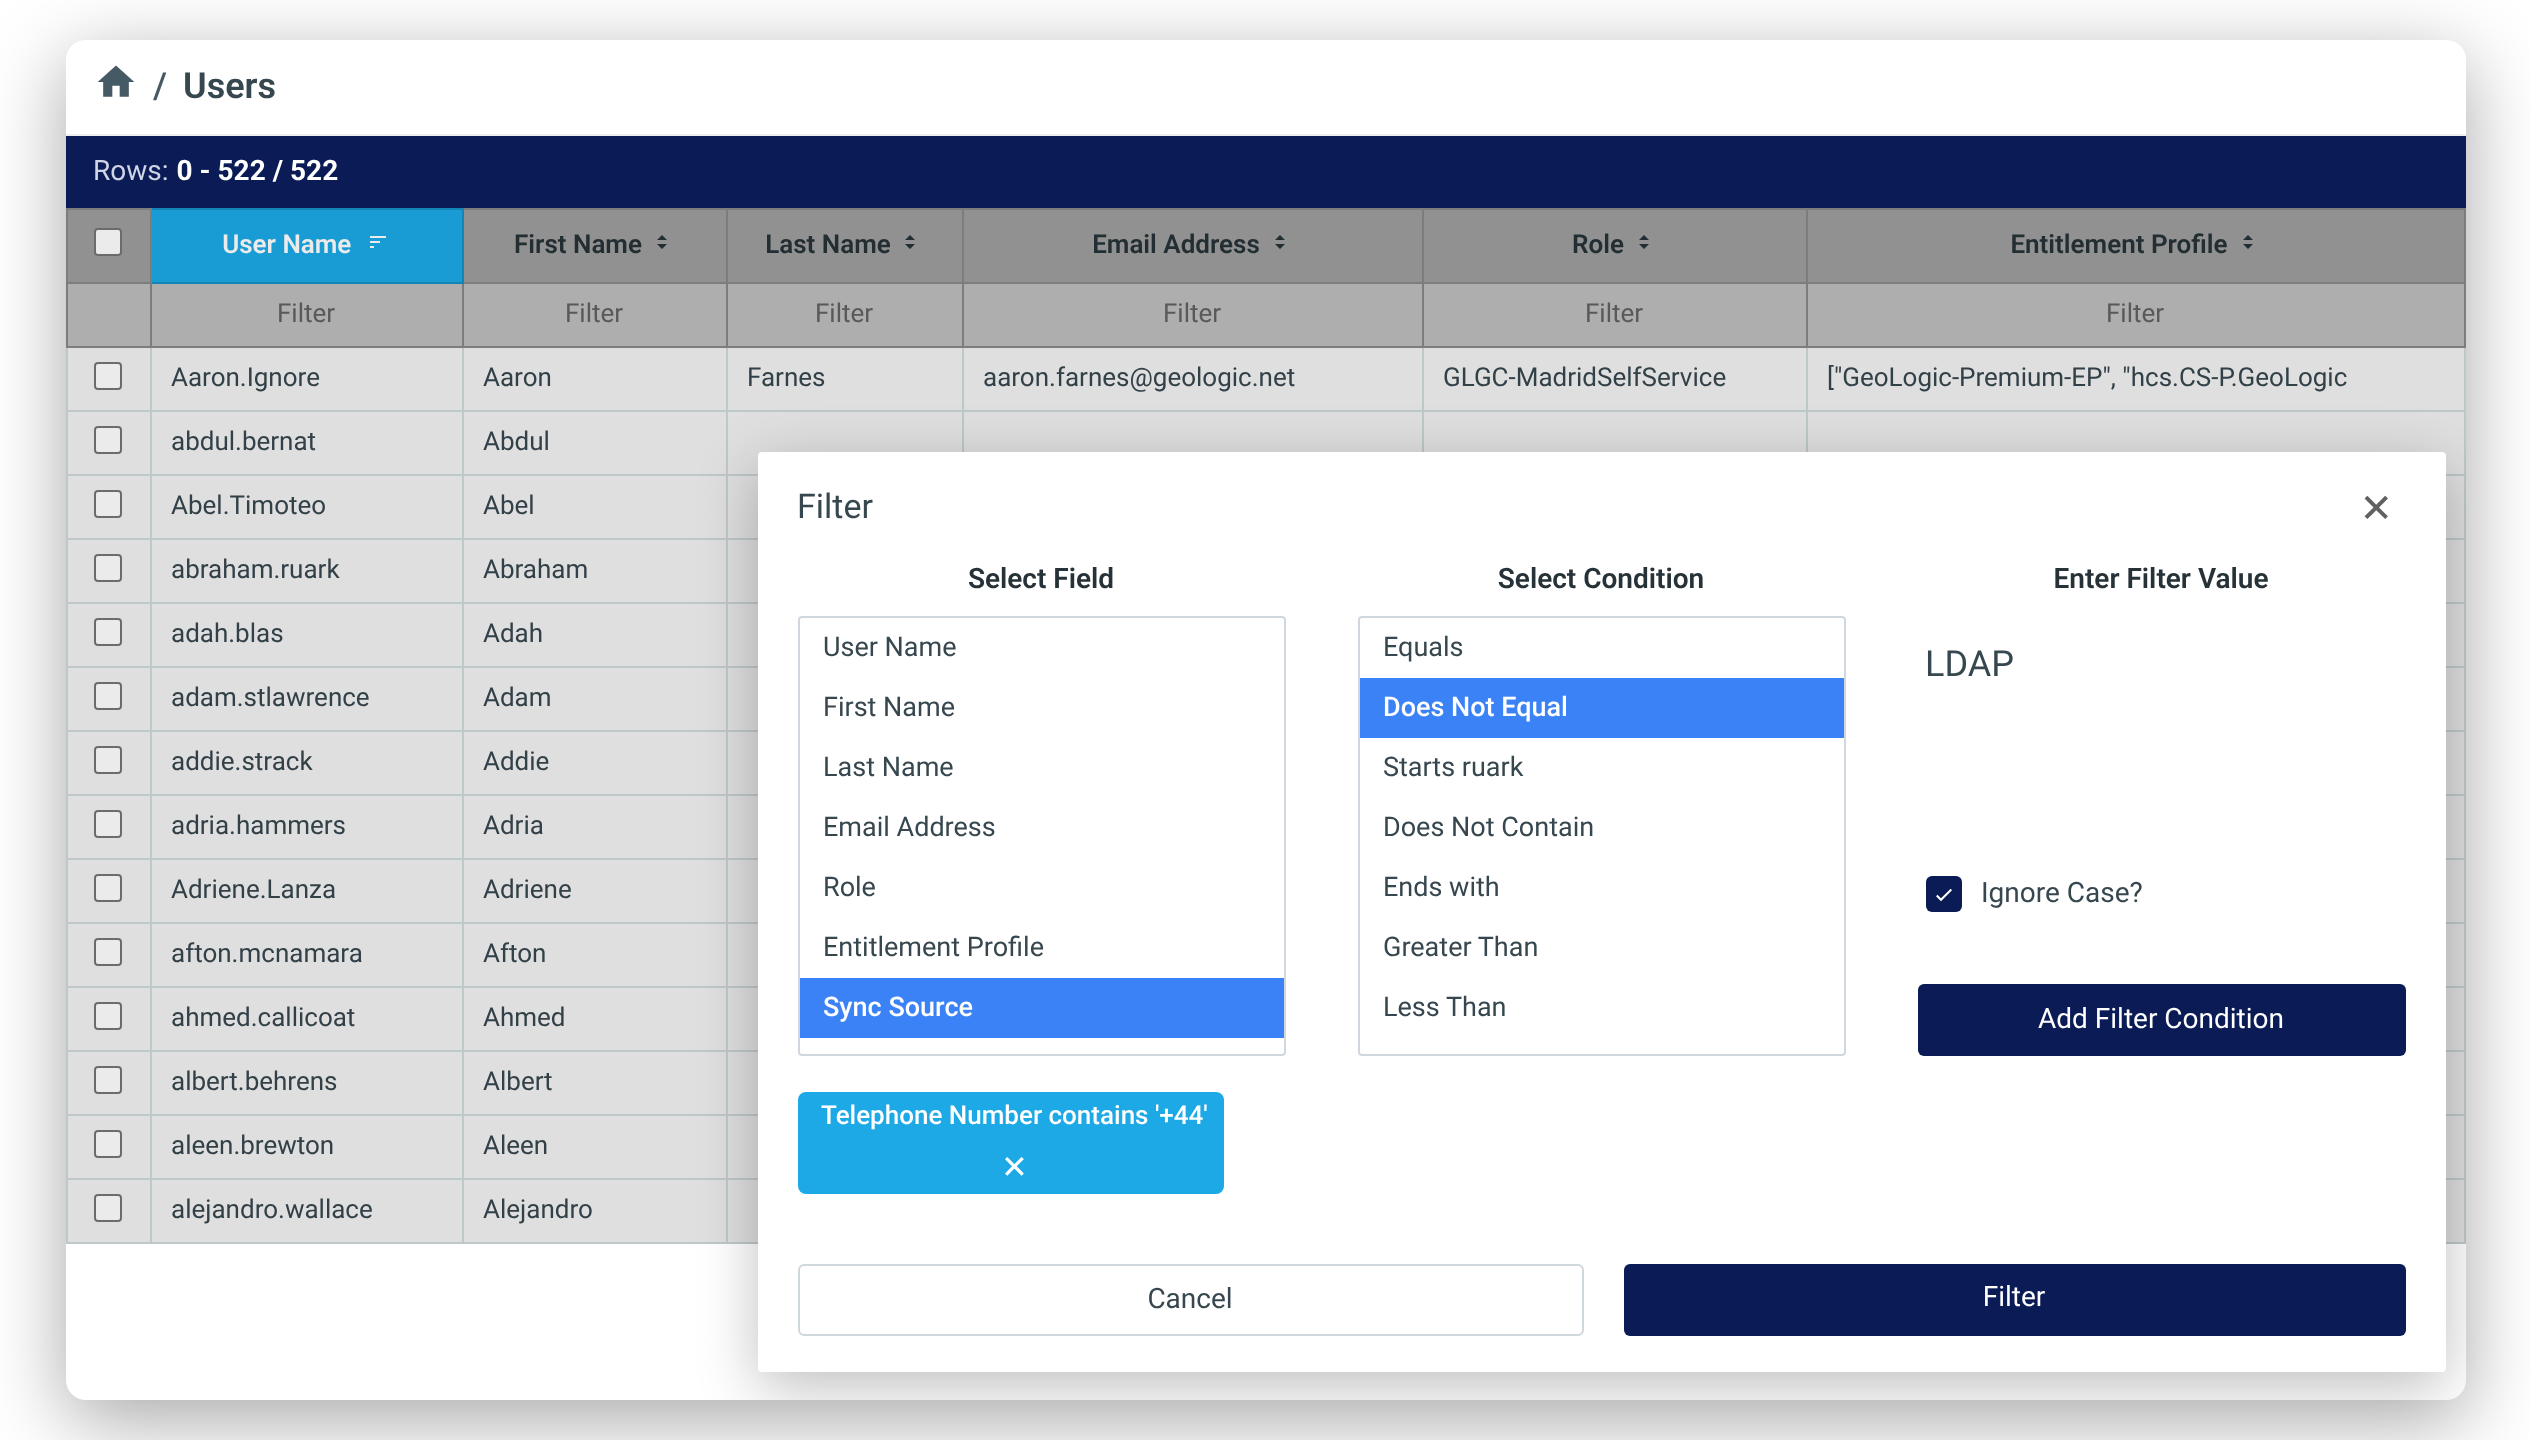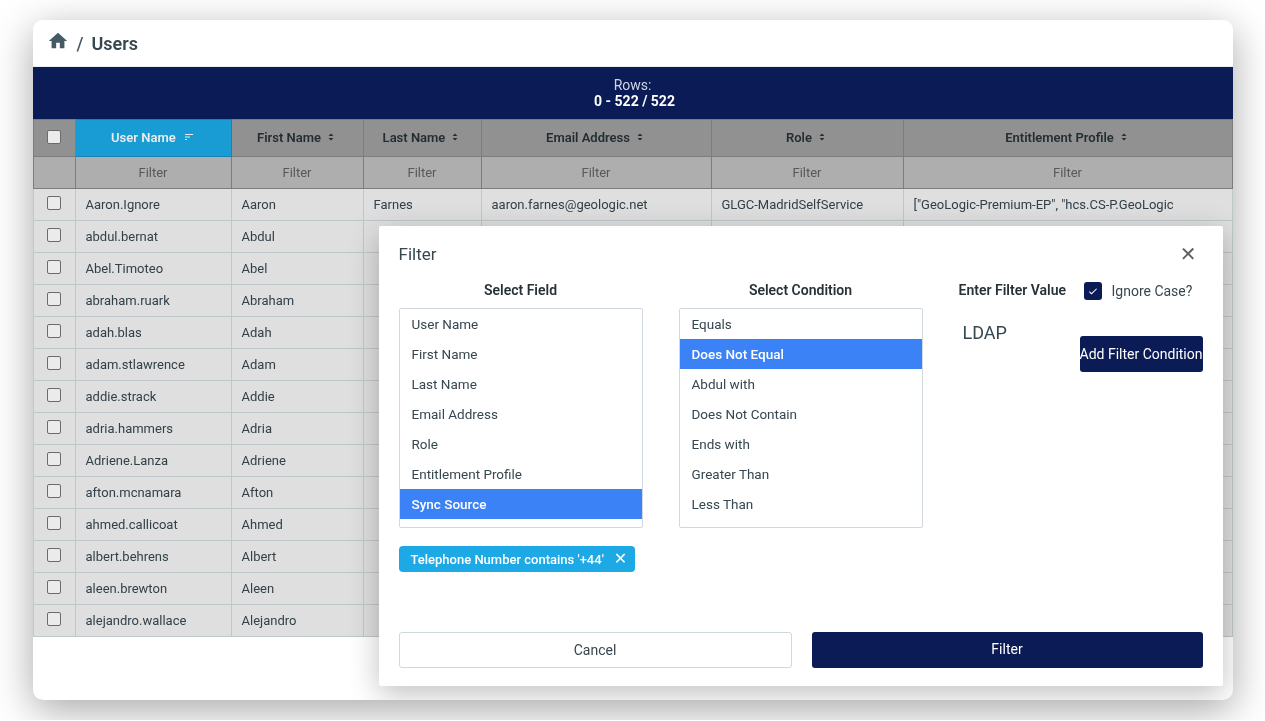--- a/index.html
+++ b/index.html
@@ -30,21 +30,20 @@
   .breadcrumb .title { font-weight: 600; color: #37474f; }
 
   
   .rowsbar {
     background: #0a1b55;
     color: #d4d9e8;
     padding: 10px 14px;
     font-size: 14px;
     display: flex;
     align-items: center;
-    flex-direction: column;
   }
   .rowsbar .label { color: #cfd4e6; }
   .rowsbar .count { color: #fff; font-weight: 700; margin-left: 4px; }
 
   
   .table-wrap {
     position: relative;
   }
   table {
     width: 100%;
@@ -178,20 +177,21 @@
     color: #fff;
     font-weight: 500;
   }
   .listbox::-webkit-scrollbar { width: 16px; }
   .listbox::-webkit-scrollbar-track { background: #f1f1f1; border-left: 1px solid #ddd; }
   .listbox::-webkit-scrollbar-thumb { background: #c1c1c1; border-radius: 2px; }
 
   .value-col {
     flex: 1;
     display: flex;
+    flex-direction: column;
     justify-content: space-between;
   }
   .value-input {
     font-size: 18px;
     color: #37474f;
     padding: 14px 0 0 4px;
     min-height: 60px;
   }
   .ignore-row {
     display: flex;
@@ -227,20 +227,21 @@
   .chip {
     display: inline-flex;
     align-items: center;
     background: #1ca9e6;
     color: #fff;
     border-radius: 4px;
     padding: 5px 8px 5px 12px;
     font-size: 13px;
     font-weight: 500;
     gap: 10px;
+    flex-direction: column;
   }
   .chip .x {
     font-size: 16px;
     cursor: pointer;
     line-height: 1;
   }
 
   .modal-footer {
     display: flex;
     gap: 20px;
@@ -482,21 +483,21 @@
             <div class="item">Role</div>
             <div class="item">Entitlement Profile</div>
             <div class="item selected">Sync Source</div>
           </div>
       </div>
       <div class="col">
         <div class="col-label">Select Condition</div>
         <div class="listbox" id="conditions-list">
             <div class="item">Equals</div>
             <div class="item selected">Does Not Equal</div>
-            <div class="item">Abdul with</div>
+            <div class="item">Starts ruark</div>
             <div class="item">Does Not Contain</div>
             <div class="item">Ends with</div>
             <div class="item">Greater Than</div>
             <div class="item">Less Than</div>
           </div>
       </div>
       <div class="col value-col">
         <div>
           <div class="col-label">Enter Filter Value</div>
           <div class="value-input">LDAP</div>

